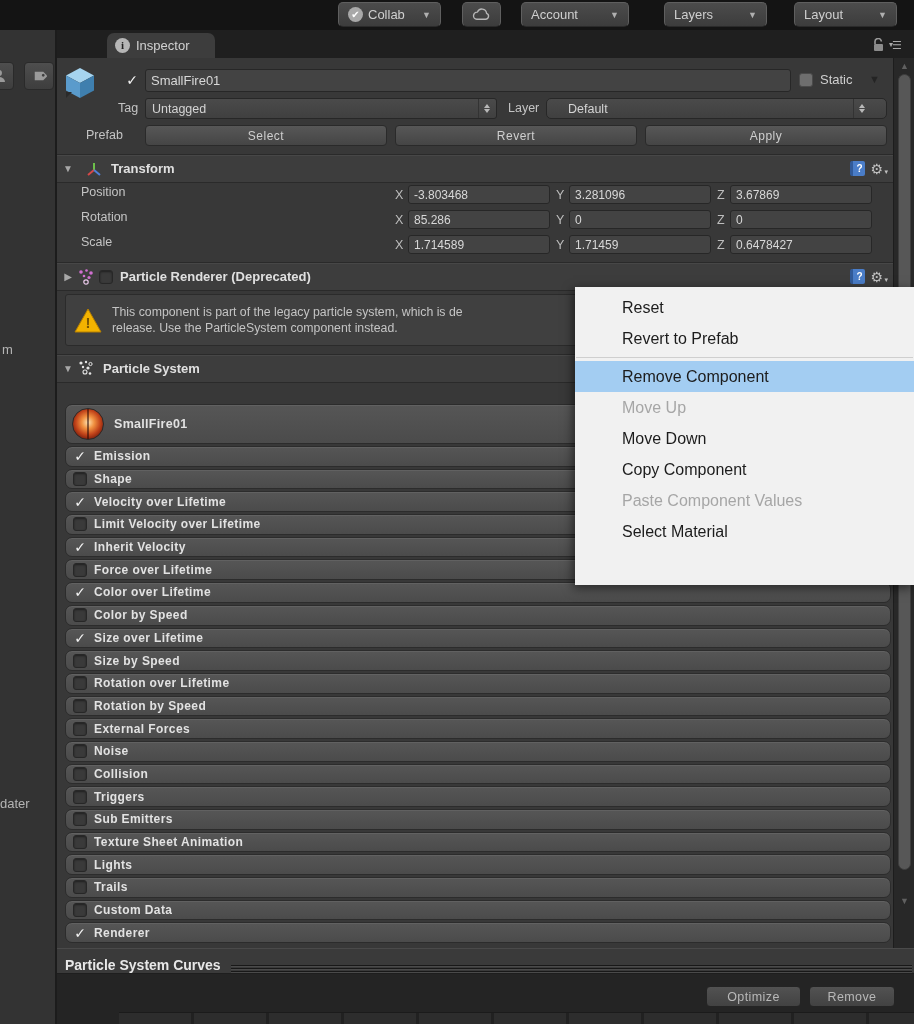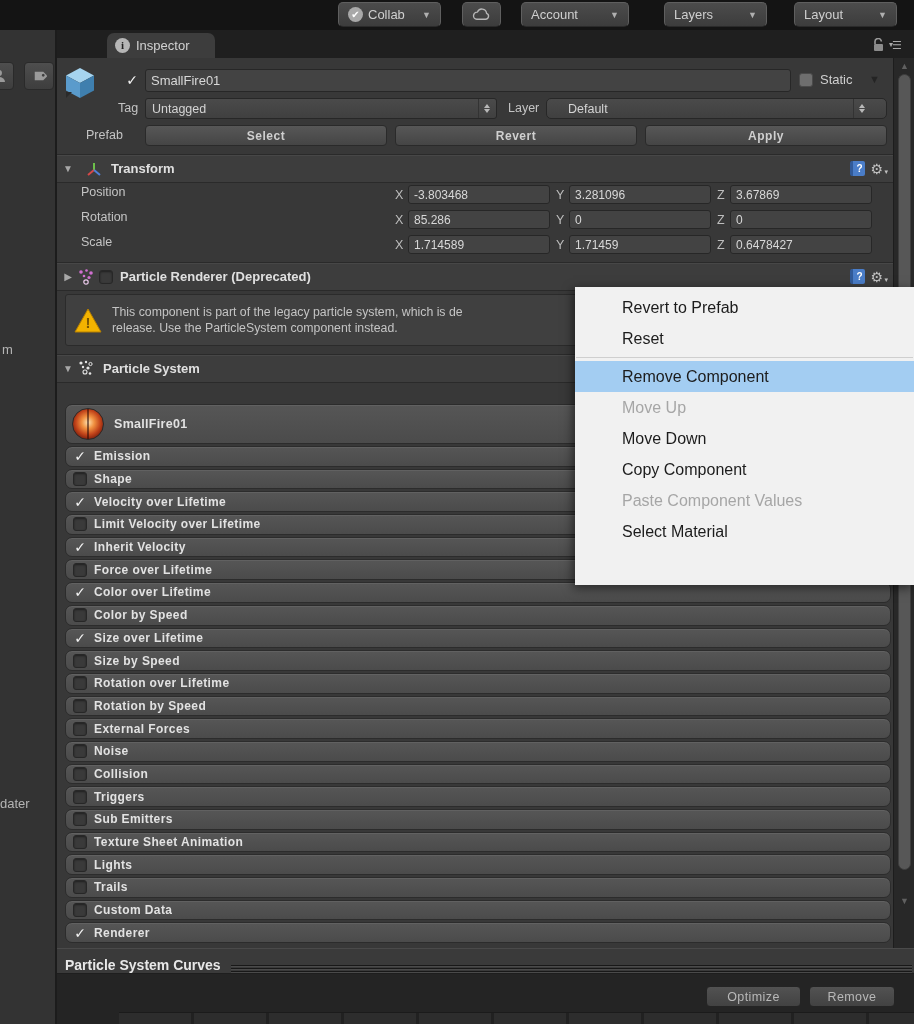--- a/index.html
+++ b/index.html
@@ -56,21 +56,21 @@
   .layerlbl{position:absolute;left:451px;top:43px;}
   .layerdrop{position:absolute;left:489px;top:40px;width:341px;height:21px;
        background:linear-gradient(#4a4a4a,#404040);border:1px solid #272727;border-radius:5px;
        color:#d4d4d4;font-size:12.5px;display:flex;align-items:center;padding:0 21px;box-sizing:border-box;}
   .popup-glyph{margin-left:auto;display:flex;flex-direction:column;align-items:center;gap:1px;
        border-left:1px solid #333;padding-left:5px;height:100%;justify-content:center;}
   .popup-glyph i{width:0;height:0;border-left:3.5px solid transparent;border-right:3.5px solid transparent;}
   .popup-glyph .up{border-bottom:4px solid #b8b8b8;}
   .popup-glyph .dn{border-top:4px solid #b8b8b8;}
   .prefablbl{position:absolute;left:29px;top:70px;}
-  .prefab-btns{position:absolute;left:88px;top:67px;width:742px;height:21px;display:flex;gap:8px;font-weight:bold;}
+  .prefab-btns{position:absolute;left:88px;top:67px;width:742px;height:21px;display:flex;gap:8px;}
   .pbtn{flex:1;background:linear-gradient(#575757,#454545);border:1px solid #2a2a2a;border-radius:4px;
        color:#cfcfcf;font-size:12px;display:flex;align-items:center;justify-content:center;letter-spacing:.5px;}
   
   .sechead{position:absolute;left:0;width:836px;height:28px;background:#3d3d3d;
        border-top:1px solid #2a2a2a;box-shadow:inset 0 1px 0 #474747,0 1px 0 #2a2a2a;
        display:flex;align-items:center;box-sizing:border-box;}
   .sechead .fold{color:#a8a8a8;font-size:10px;width:14px;text-align:center;margin-left:4px;}
   .sechead .title{color:#e0e0e0;font-weight:bold;font-size:13px;}
   .headicons{margin-left:auto;display:flex;align-items:center;gap:5px;margin-right:10px;}
   .help-badge{width:15px;height:15px;border-radius:2px;background:#4a7dc8;border-left:3px solid #315a99;
@@ -449,22 +449,22 @@
   <div class="curves-head">
     <span class="curves-title">Particle System Curves</span>
     <span class="triple-line"></span>
   </div>
   <div class="cbtn" style="left:649px;width:95px;">Optimize</div>
   <div class="cbtn" style="left:752px;width:86px;">Remove</div>
   <div class="gridstrip"></div>
 </div>
 
 <div class="ctxmenu" id="ctxmenu">
+    <div class="menu-item">Reset</div>
     <div class="menu-item">Revert to Prefab</div>
-    <div class="menu-item">Reset</div>
     <div class="menu-sep"></div>
     <div class="menu-item" style="background: rgb(163, 205, 242);">Remove Component</div>
     <div class="menu-item disabled">Move Up</div>
     <div class="menu-item">Move Down</div>
     <div class="menu-item">Copy Component</div>
     <div class="menu-item disabled">Paste Component Values</div>
     <div class="menu-item">Select Material</div>
   </div>
 
 </body></html>

